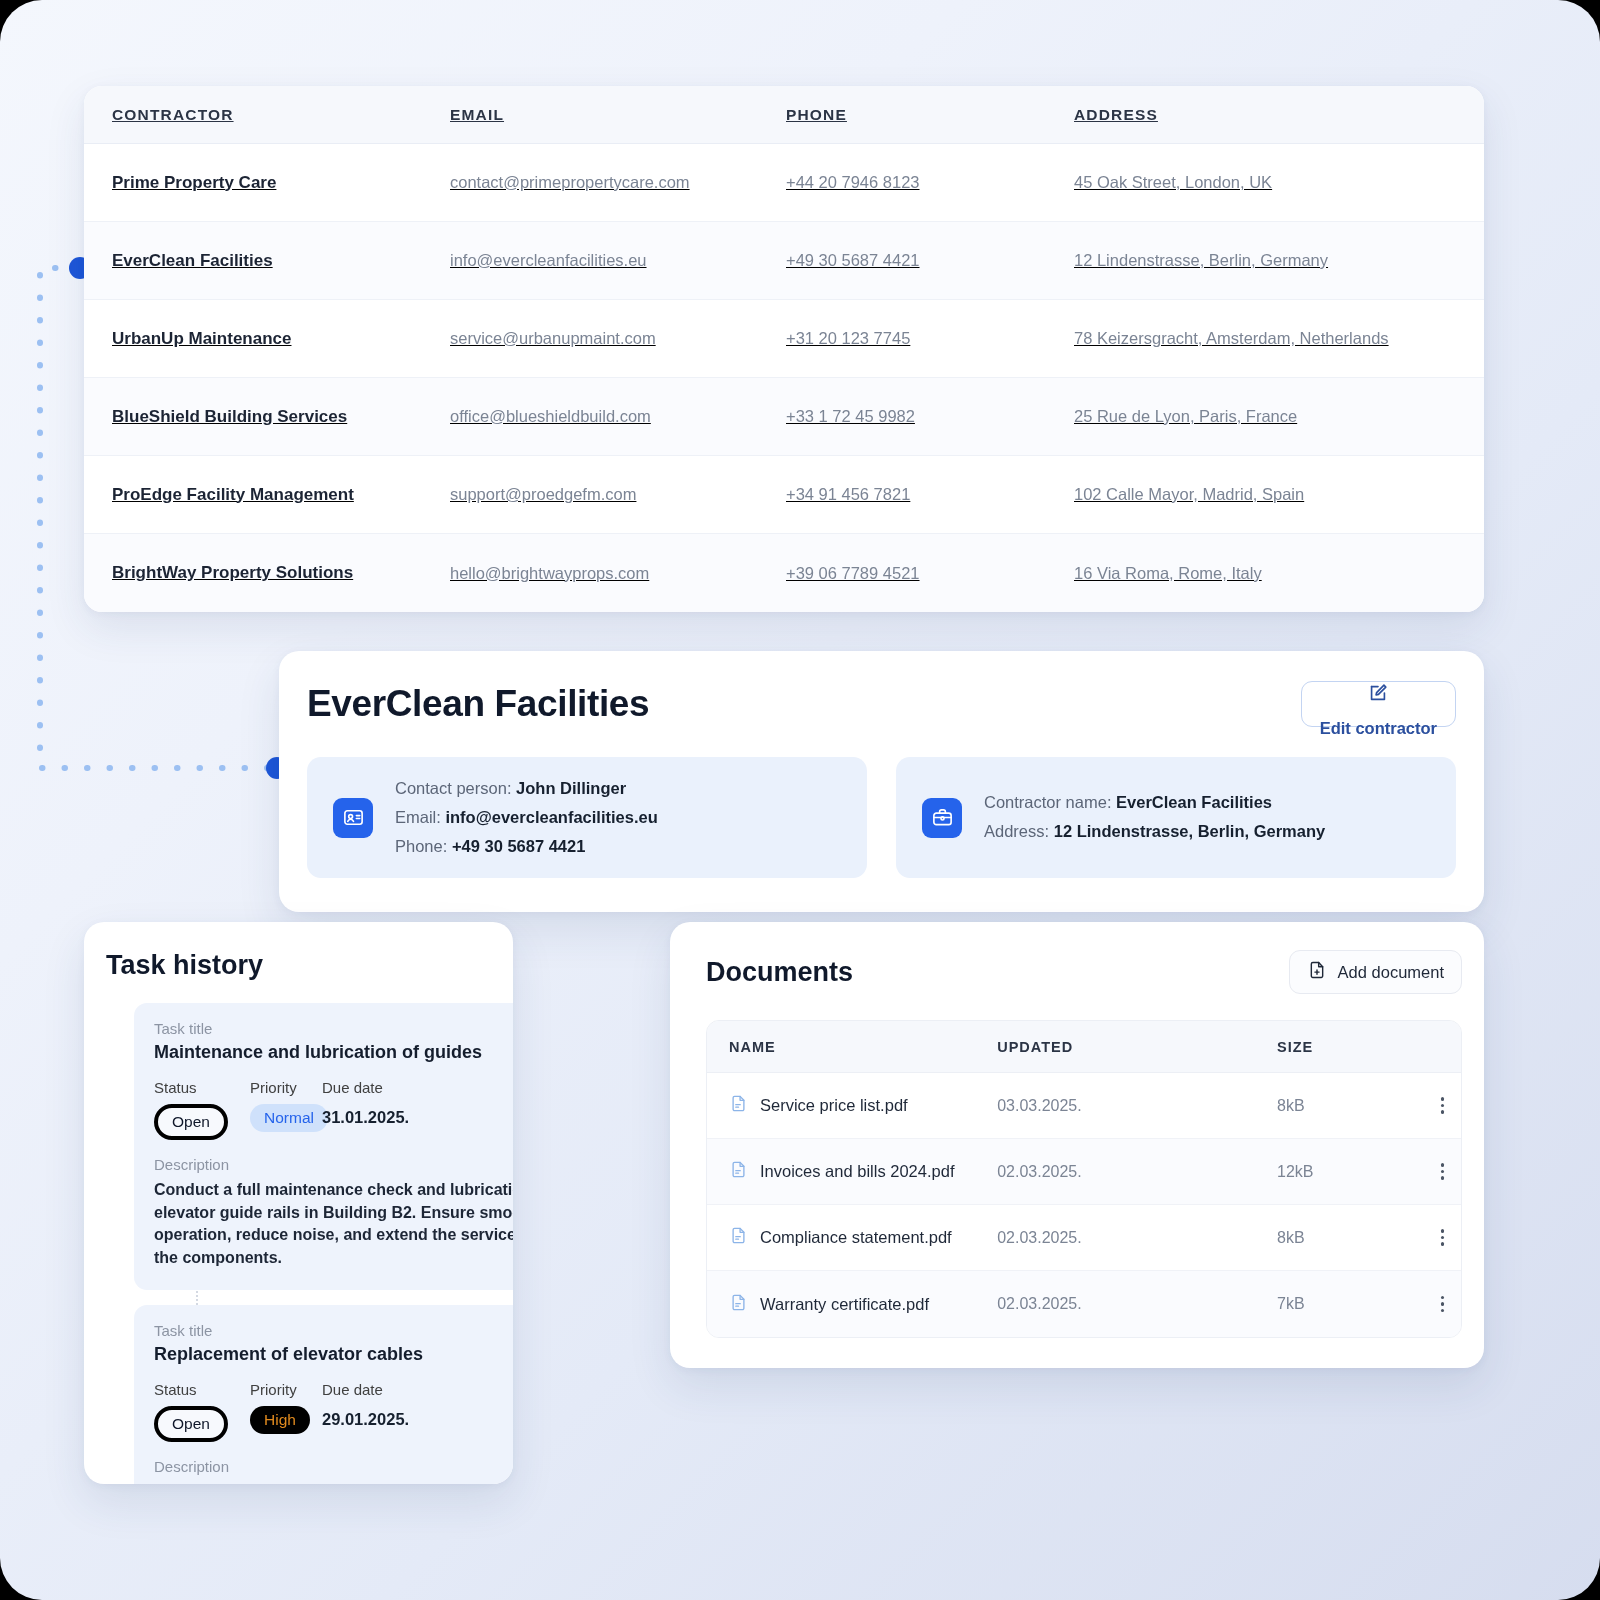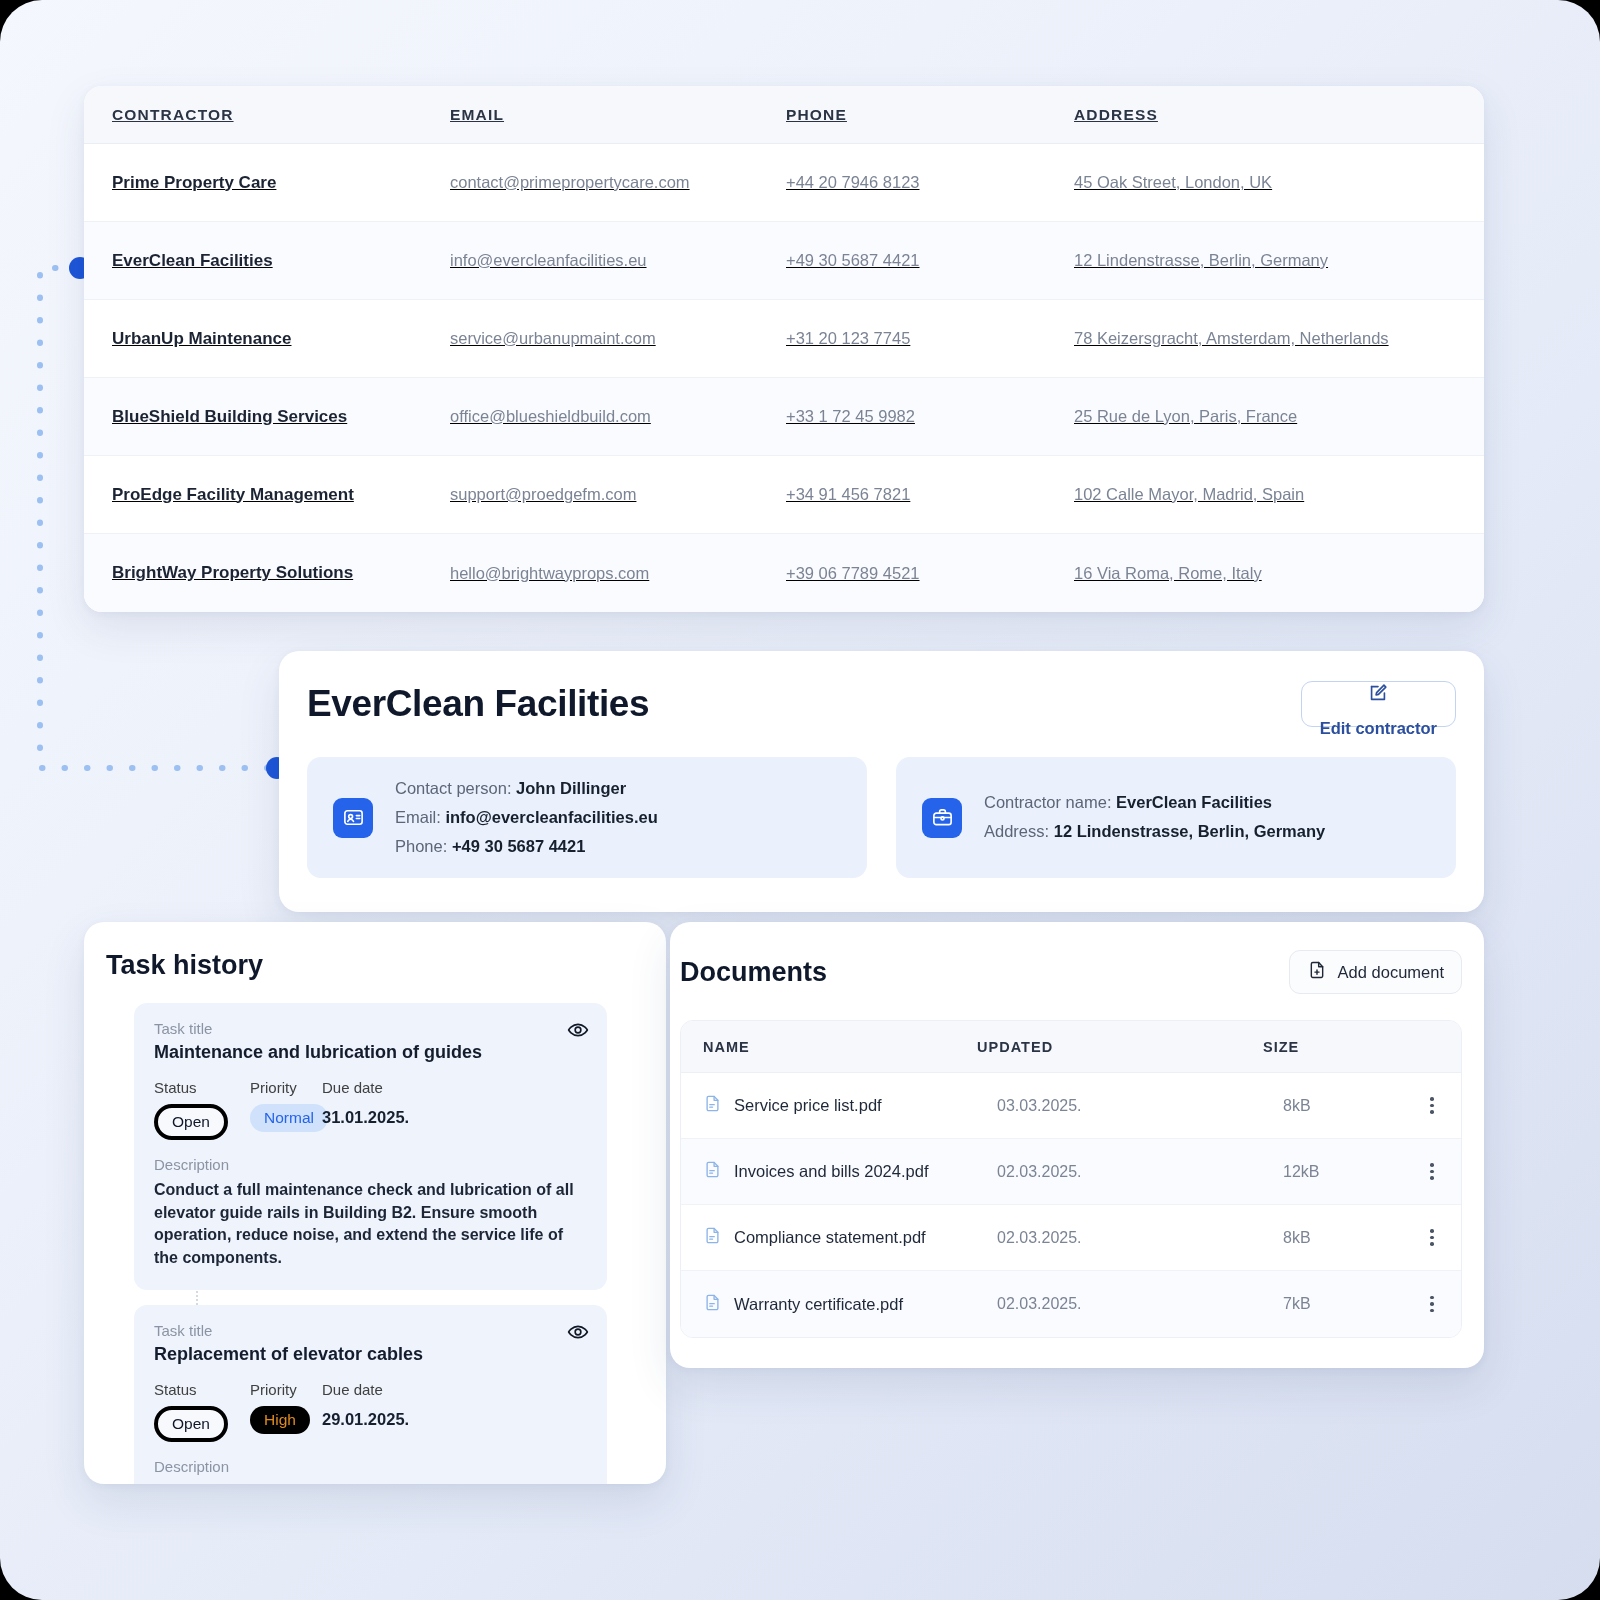--- a/index.html
+++ b/index.html
@@ -100,21 +100,21 @@
     display: flex; align-items: center; justify-content: center;
   }
   .info-lines { display: flex; flex-direction: column; gap: 9px; }
   .info-line { font-size: 16.5px; color: #5c6678; line-height: 1.2; }
   .info-line b { color: #16202f; font-weight: 700; }
 
   
   .task-card {
     position: absolute;
     left: 84px; top: 922px;
-    width: 582px; height: 562px;
+    width: 429px; height: 562px;
     background: #fff;
     border-radius: 20px;
     box-shadow: 0 18px 44px rgba(40,60,110,.11), 0 2px 8px rgba(40,60,110,.05);
     padding: 28px 0 16px 0;
     overflow: hidden;
   }
   .panel-title { font-size: 27px; font-weight: 700; color: #10192b; padding-left: 22px; }
   .timeline { position: relative; margin-top: 22px; padding-left: 48px; }
   .tl-line {
     position: absolute; left: 112px; top: 112px;
@@ -154,21 +154,21 @@
   .eye { position: absolute; right: 18px; top: 16px; cursor: pointer; }
 
   
   .docs-card {
     position: absolute;
     left: 670px; top: 922px;
     width: 814px;
     background: #fff;
     border-radius: 20px;
     box-shadow: 0 18px 44px rgba(40,60,110,.11), 0 2px 8px rgba(40,60,110,.05);
-    padding: 28px 22px 30px 10px;
+    padding: 28px 22px 30px 36px;
   }
   .docs-head { display: flex; align-items: center; justify-content: space-between; }
   .add-btn {
     display: flex; align-items: center; gap: 11px;
     height: 44px; padding: 0 17px;
     border: 1px solid #e7eaf1; border-radius: 11px;
     background: #fbfcfe; cursor: pointer;
     font-size: 16.5px; font-weight: 400; color: #1f2838;
   }
   .doc-table {
@@ -187,21 +187,21 @@
     display: flex; align-items: center; height: 66px;
     border-bottom: 1px solid #f0f2f7;
   }
   .d-row:last-child { border-bottom: none; }
   .d-row.alt { background: #fafbfe; }
   .dc-name { width: 296px; padding-left: 22px; display: flex; align-items: center; gap: 12px; }
   .dc-upd  { width: 286px; }
   .dc-size { width: 150px; }
   .dc-menu { width: 38px; display: flex; justify-content: center; cursor: pointer; }
   .dname { font-size: 16.5px; color: #1f2838; }
-  .dmuted { font-size: 16px; color: #7b8494; margin-left: 20px; }
+  .dmuted { font-size: 16px; color: #7b8494; }
   .dots3 { display: flex; flex-direction: column; gap: 3px; align-items: center; }
   .dots3 i { width: 3.5px; height: 3.5px; border-radius: 50%; background: #4b5565; display: block; }
 </style>
 </head>
 <body>
 
 <div id="page">
 
   <svg class="connector" viewBox="0 0 1600 1600">
     <path d="M78 268 H40 V768 H277" fill="none" stroke="#9cc0f2" stroke-width="6" stroke-linecap="round" stroke-dasharray="0.5 22"></path>

